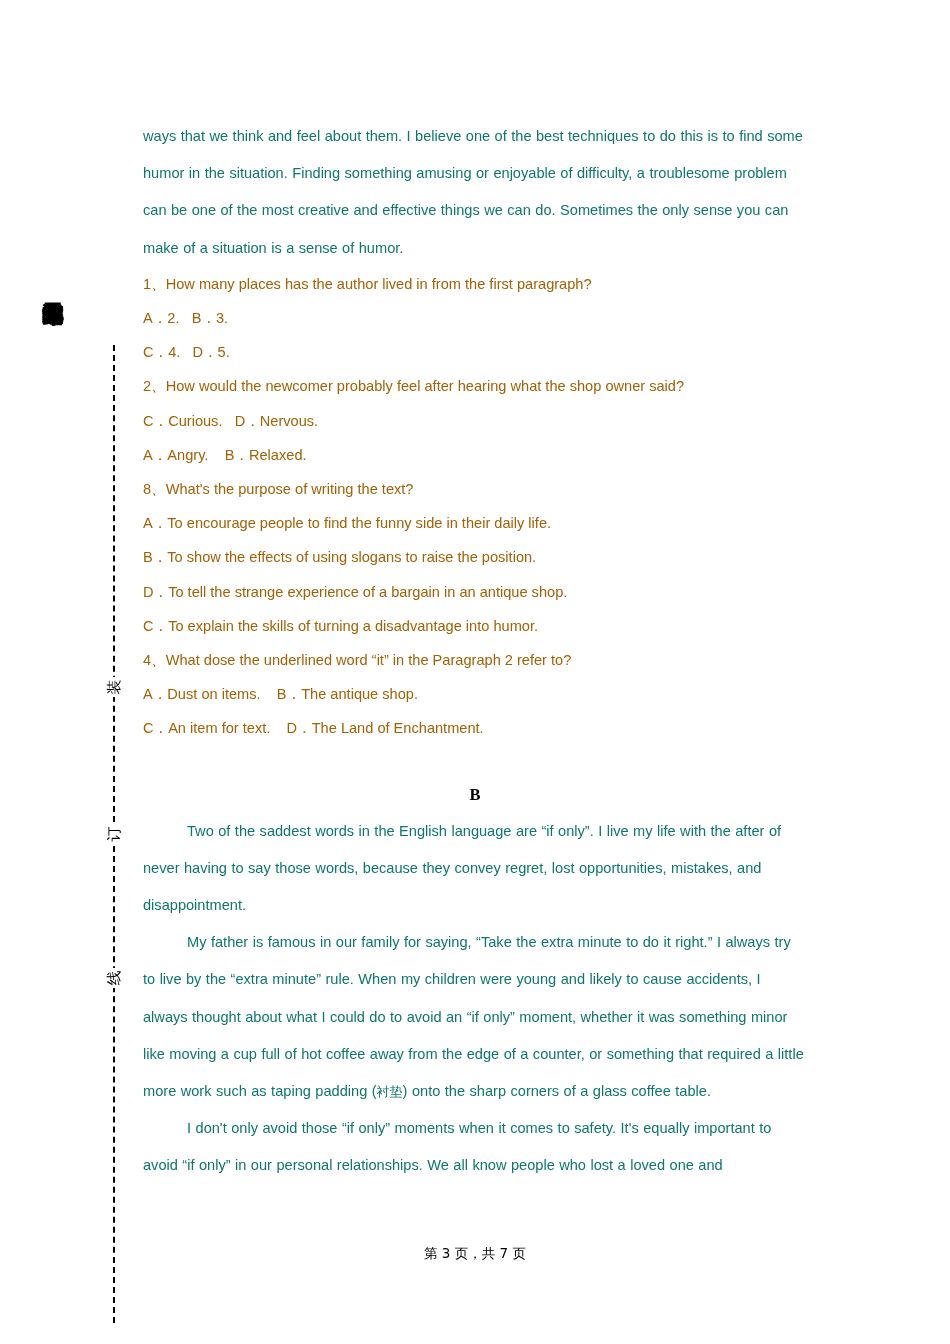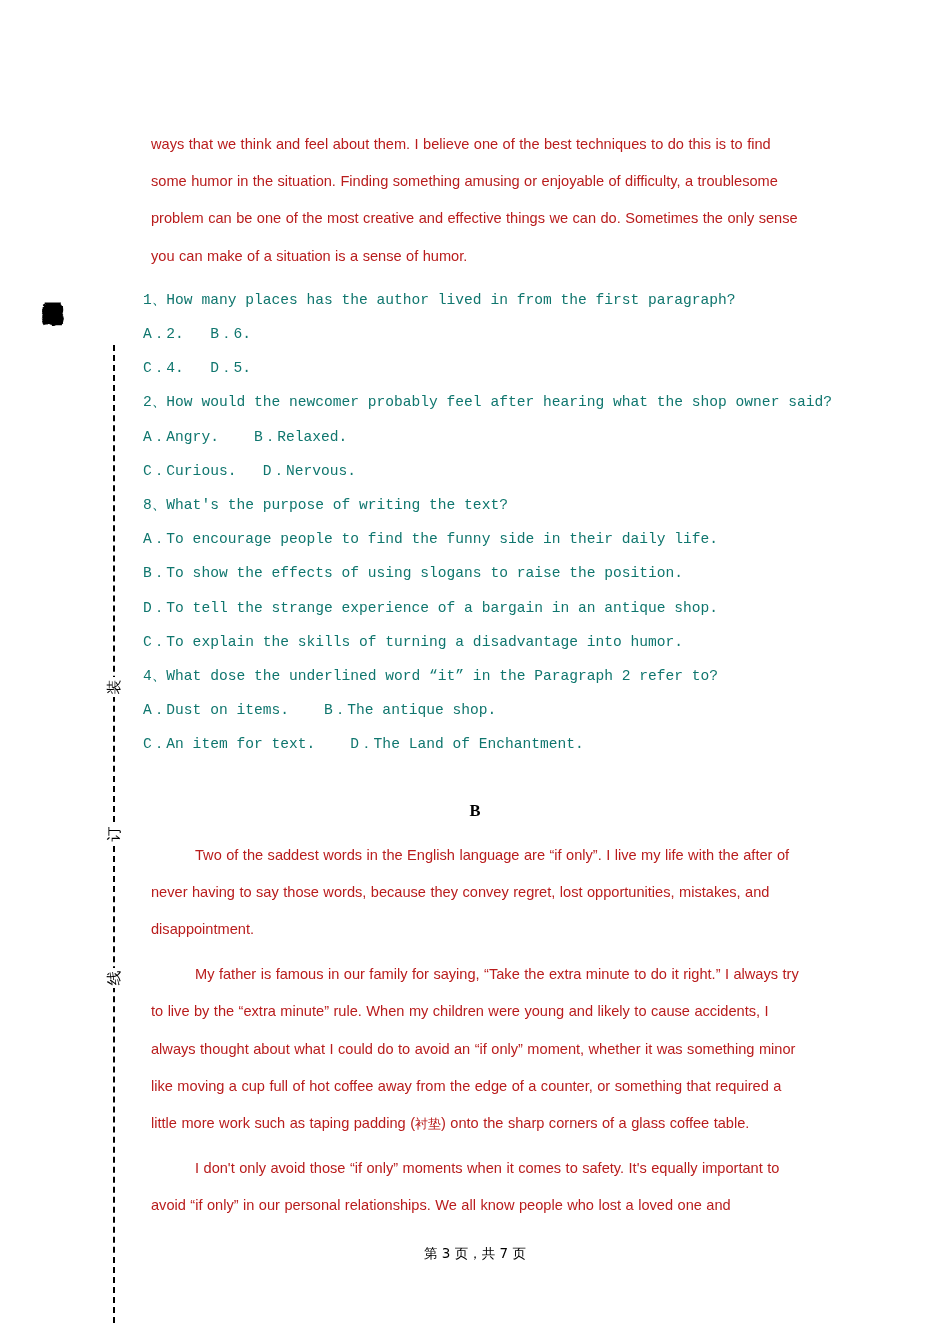--- a/index.html
+++ b/index.html
@@ -72,33 +72,33 @@
   #content {
     position: absolute;
     left: 143px;
     top: 118px;
     width: 664px;
   }
   .para {
     font-family: "Liberation Sans", sans-serif;
     font-size: 14.6px;
     line-height: 37.2px;
-    color: #b91c1c;
+    color: #0f766e;
     text-align: left;
-    margin: 8px;
+    margin: 0;
     word-spacing: 0.4px;
   }
   .para.indent {
     text-indent: 44px;
   }
   .qline {
-    font-family: Liberation Mono, monospace;
+    font-family: Liberation Sans, sans-serif;
     font-size: 14.6px;
     line-height: 34.2px;
-    color: #0f766e;
+    color: #a16207;
     margin: 0;
     white-space: pre;
   }
   .section-label {
     font-family: "Liberation Serif", serif;
     font-size: 16.5px;
     font-weight: 700;
     text-align: center;
     line-height: 37px;
     color: #000;
@@ -135,26 +135,26 @@
     <div class="binding-glyph" id="binding-glyph-zhuang">装</div>
     <div class="binding-glyph" id="binding-glyph-ding">订</div>
     <div class="binding-glyph" id="binding-glyph-xian">线</div>
   </div>
 
   <div id="content">
 
     <p class="para">ways that we think and feel about them. I believe one of the best techniques to do this is to find some humor in the situation. Finding something amusing or enjoyable of difficulty, a troublesome problem can be one of the most creative and effective things we can do. Sometimes the only sense you can make of a situation is a sense of humor.</p>
 
     <p class="qline">1、How many places has the author lived in from the first paragraph?</p>
-    <p class="qline">A．2.   B．6.</p>
+    <p class="qline">A．2.   B．3.</p>
     <p class="qline">C．4.   D．5.</p>
 
     <p class="qline">2、How would the newcomer probably feel after hearing what the shop owner said?</p>
+    <p class="qline">C．Curious.   D．Nervous.</p>
     <p class="qline">A．Angry.    B．Relaxed.</p>
-    <p class="qline">C．Curious.   D．Nervous.</p>
 
     <p class="qline">8、What's the purpose of writing the text?</p>
     <p class="qline">A．To encourage people to find the funny side in their daily life.</p>
     <p class="qline">B．To show the effects of using slogans to raise the position.</p>
     <p class="qline">D．To tell the strange experience of a bargain in an antique shop.</p>
     <p class="qline">C．To explain the skills of turning a disadvantage into humor.</p>
 
     <p class="qline">4、What dose the underlined word “it” in the Paragraph 2 refer to?</p>
     <p class="qline">A．Dust on items.    B．The antique shop.</p>
     <p class="qline">C．An item for text.    D．The Land of Enchantment.</p>

